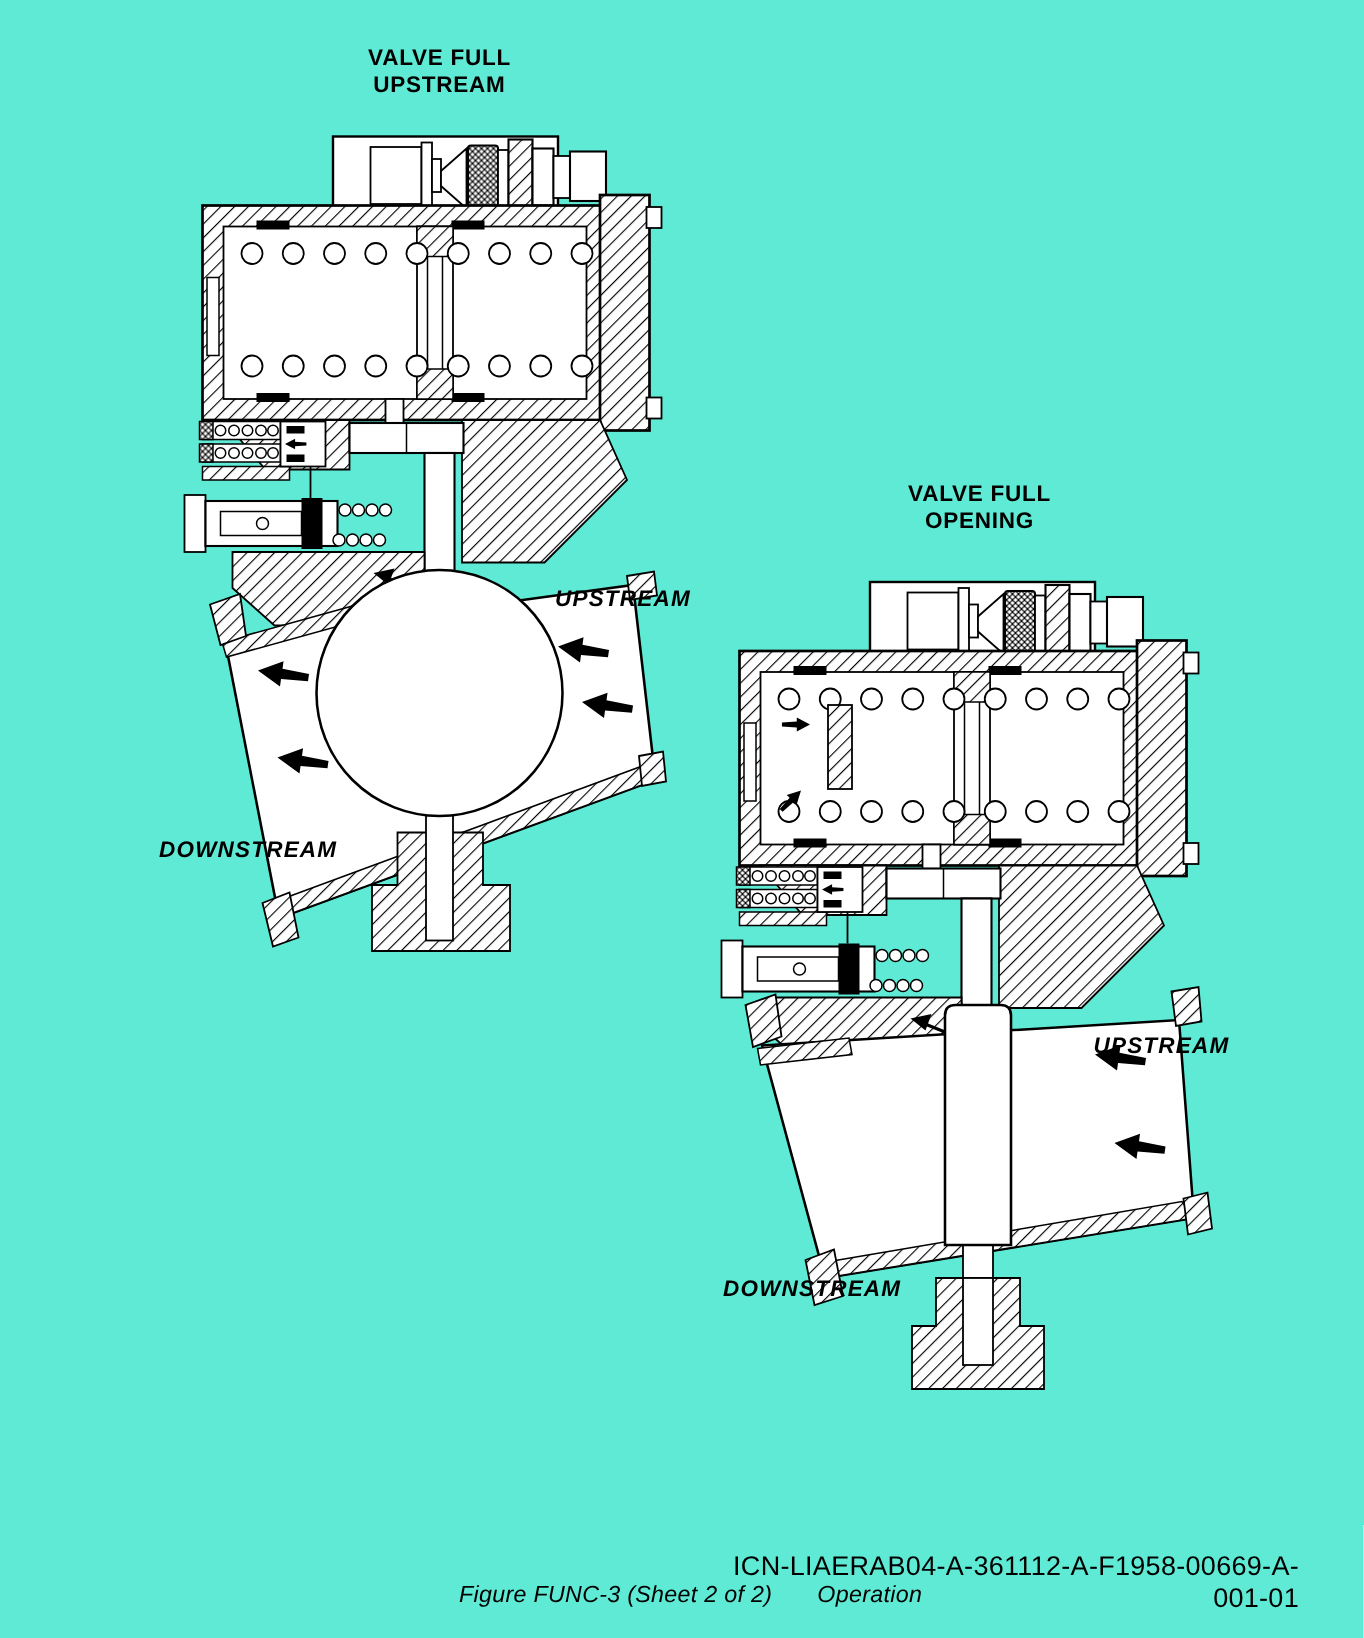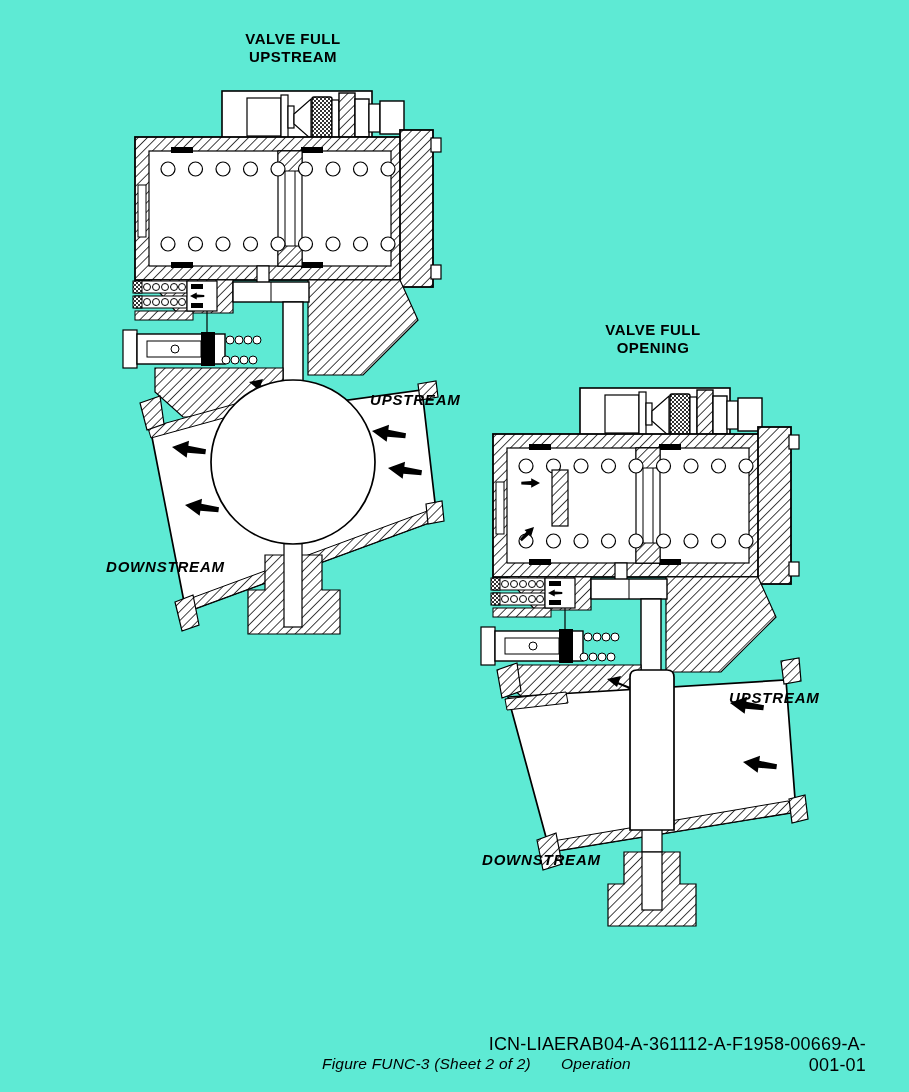--- a/index.html
+++ b/index.html
@@ -216,17 +216,17 @@
     <div>VALVE FULL</div>
     <div>OPENING</div>
   </div>
 
   <div class="lbl" style="left:370px;top:391px;">UPSTREAM</div>
   <div class="lbl" style="left:106px;top:558px;">DOWNSTREAM</div>
   <div class="lbl" style="left:729px;top:689px;">UPSTREAM</div>
   <div class="lbl" style="left:482px;top:851px;">DOWNSTREAM</div>
 
   <div class="caption-icn" style="left:466px;top:1034px;width:400px;">ICN-LIAERAB04-A-361112-A-F1958-00669-A-001-01</div>
-  <div class="caption-fig" style="left:322px;top:1055px;">
+  <div class="caption-fig" style="left:306px;top:1055px;">
     <span>Figure FUNC-3 (Sheet 2 of 2)</span><span class="gap"></span><span>Operation</span>
   </div>
 
 </div>
 
 </body></html>

